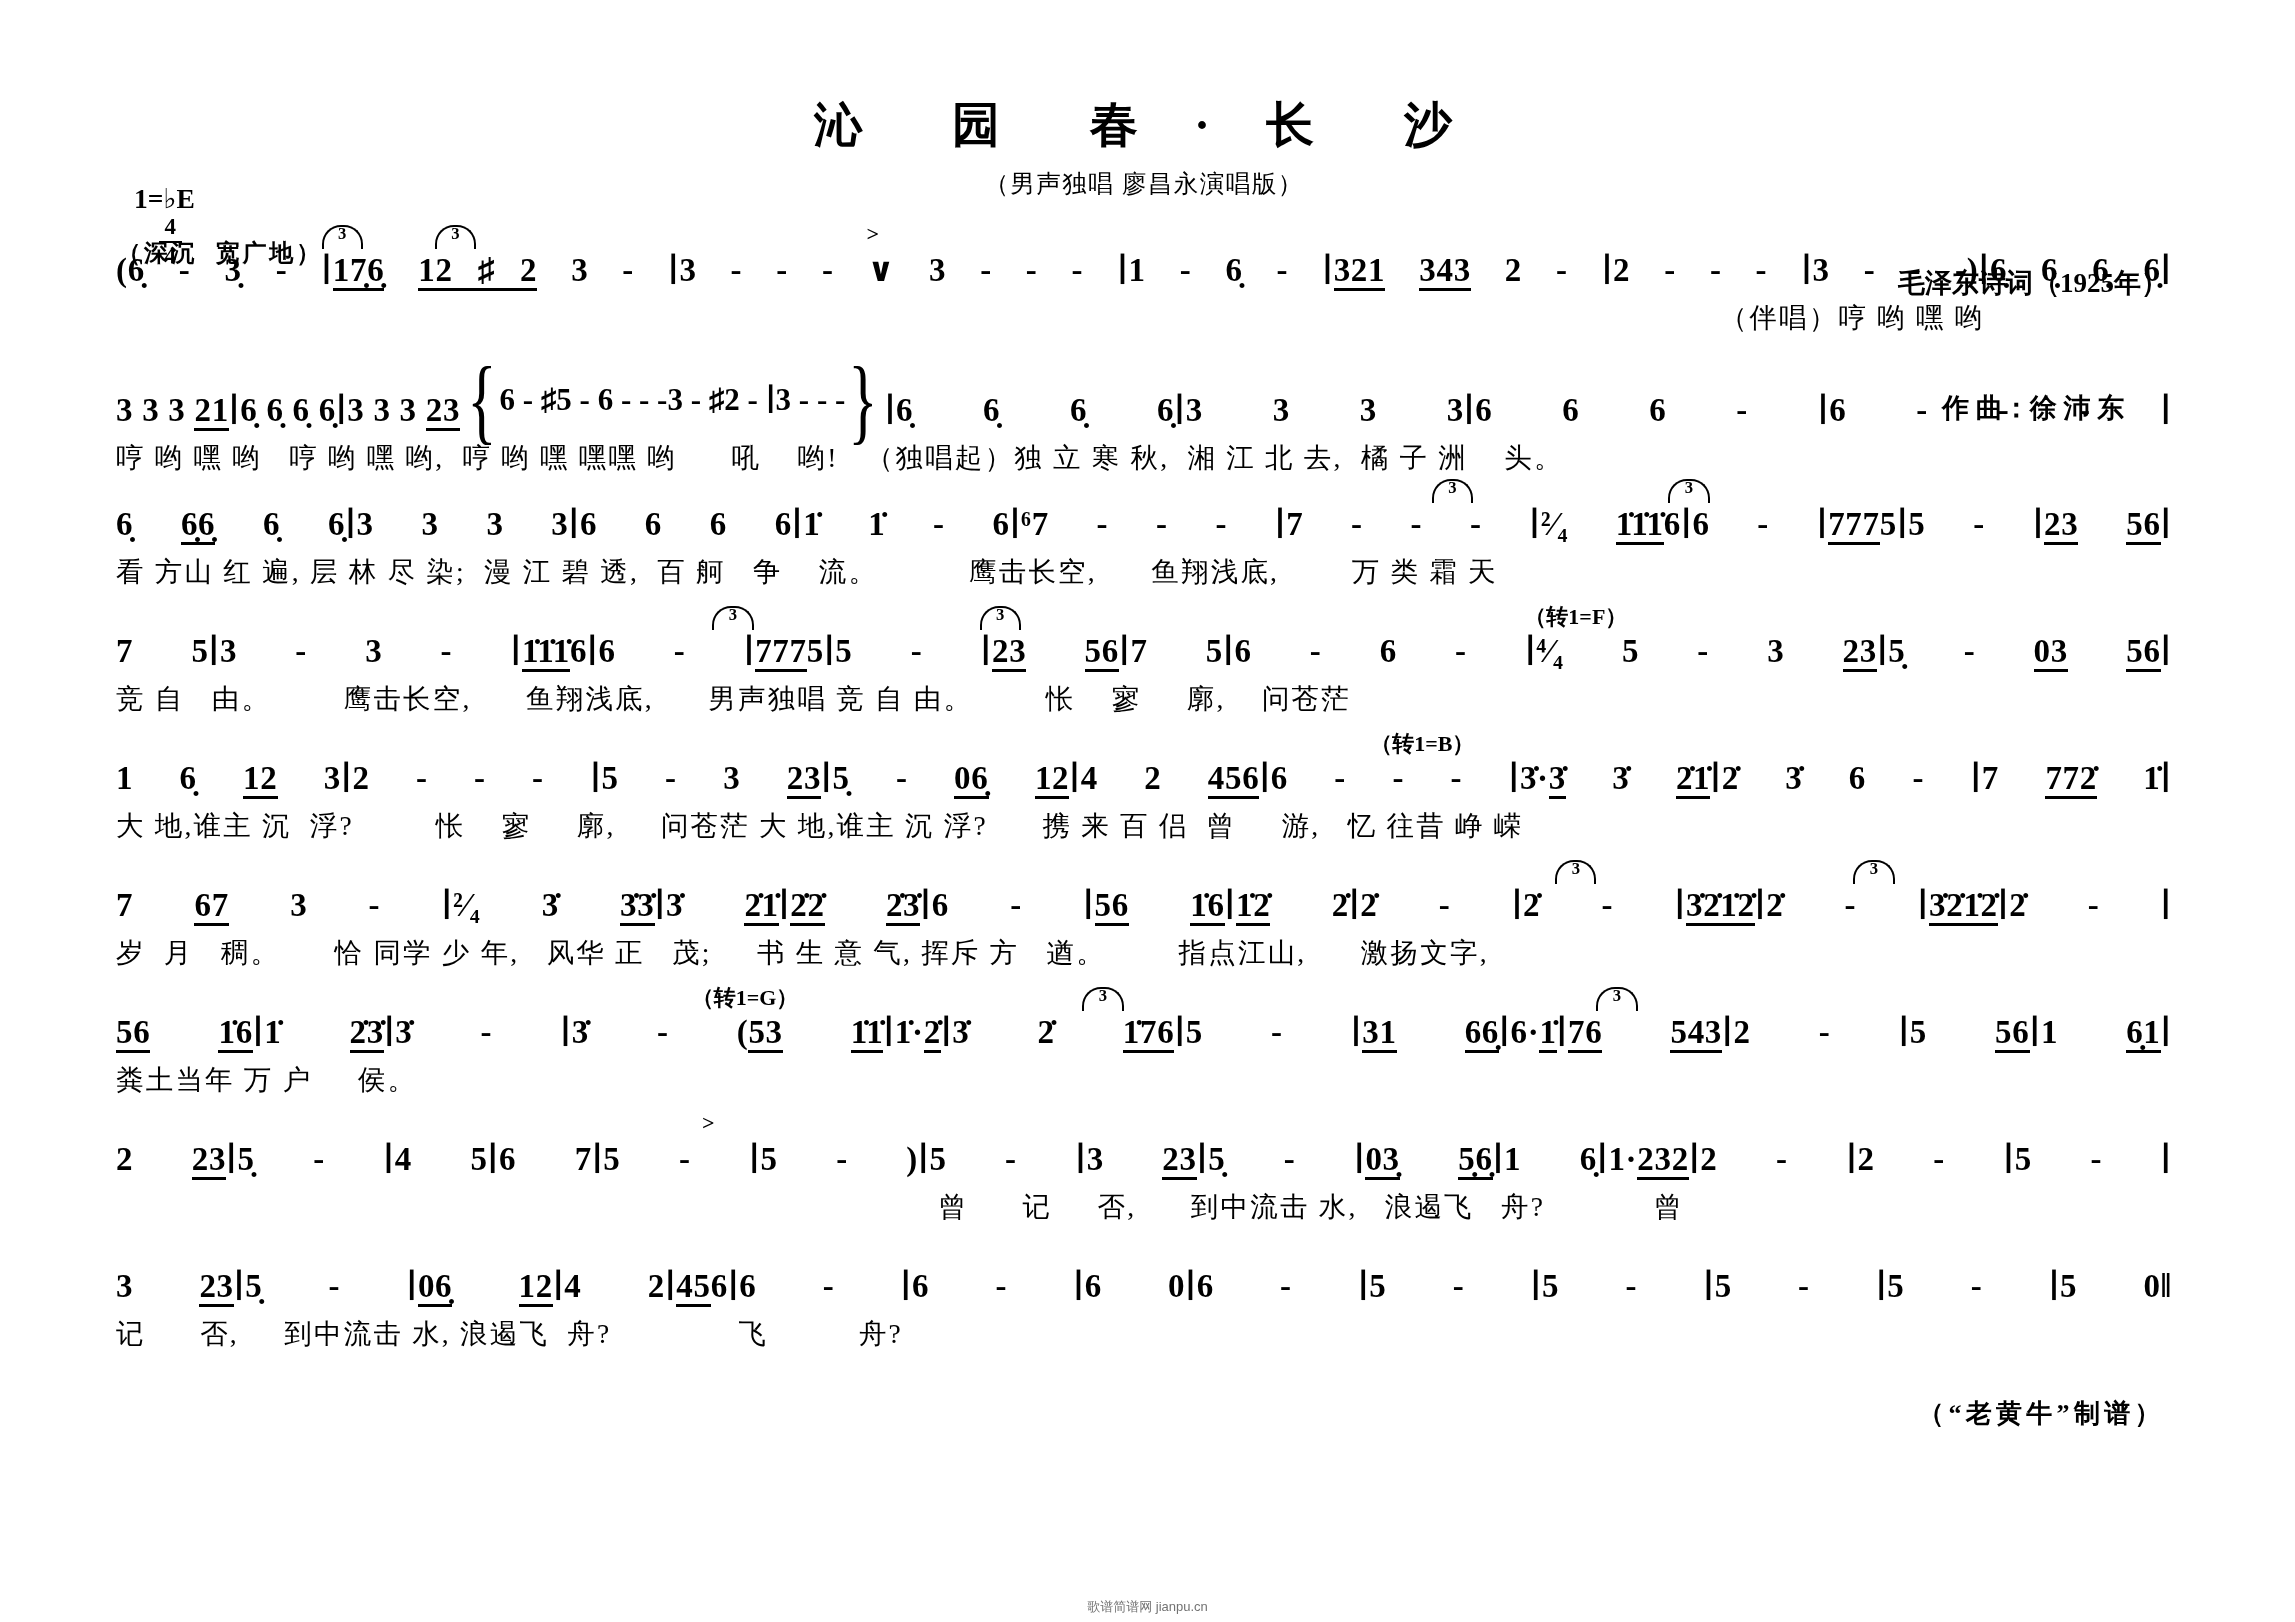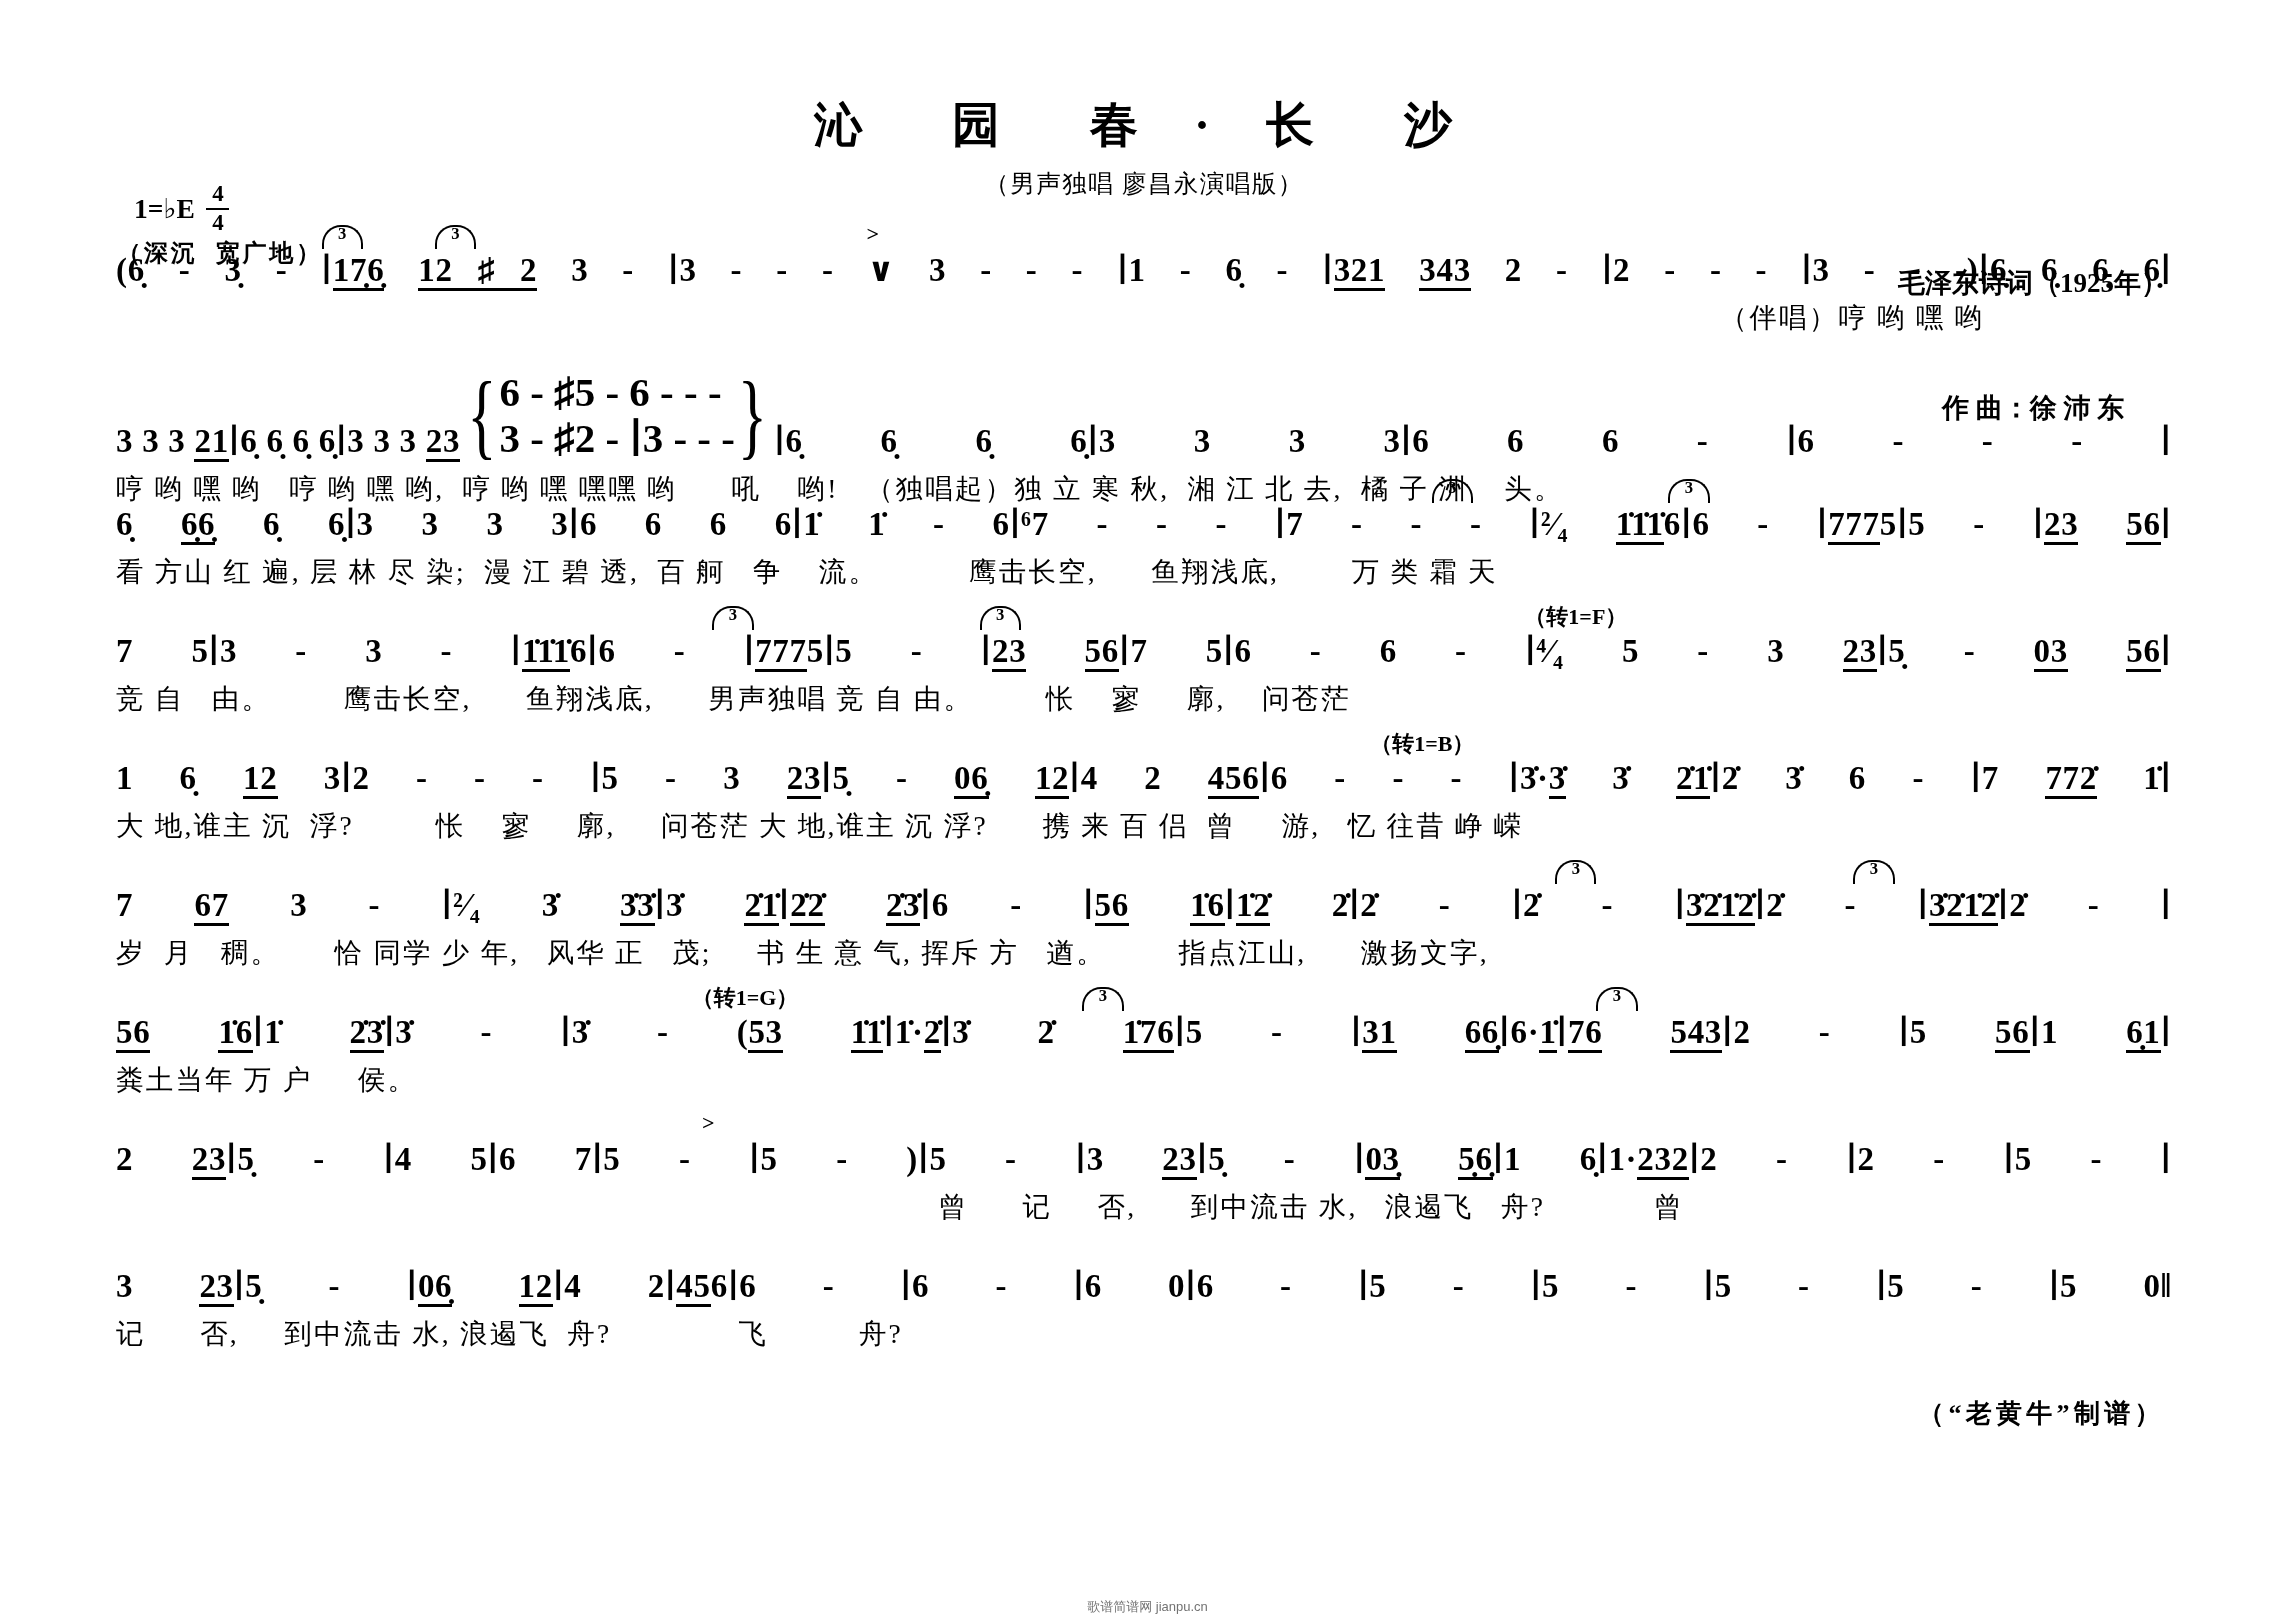--- a/index.html
+++ b/index.html
@@ -2,37 +2,37 @@
 <html style="font-size:11.6px"><head>
 <meta charset="utf-8">
 <style>
   html,body{margin:0;padding:0;background:#ffffff;}
   body{width:2295px;height:1622px;font-family:"Liberation Serif","DejaVu Serif",serif;color:#000;}
   .page{position:relative;width:2295px;height:1622px;box-sizing:border-box;padding:0 123px 0 116px;overflow:hidden;background:#fff;}
 
   .title{padding-top:93px;text-align:center;font-size:48px;font-weight:bold;letter-spacing:22px;white-space:pre;}
   .subtitle{text-align:center;font-size:24.6px;margin-top:10px;letter-spacing:1.4px;}
   .credits{position:absolute;right:127px;top:179px;text-align:center;font-size:27px;font-weight:bold;line-height:1.55;white-space:pre;}
-  .keysig{position:absolute;left:134px;top:182px;font-size:27.5px;font-weight:bold;display:flex;align-items:center;}
+  .keysig{position:absolute;left:134px;top:182px;font-size:27.5px;font-weight:bold;display:flex;align-items:center;flex-direction:column;}
   .meter{display:inline-block;text-align:center;font-size:23px;font-weight:bold;line-height:1.05;margin-left:11.6px;}
   .meter .num{display:block;border-bottom:2.2px solid #000;padding:0 5.8px 1.4px;}
   .meter .den{display:block;padding-top:1.4px;}
   .tempo{position:absolute;left:117px;top:237px;font-size:24px;font-weight:bold;letter-spacing:2.9px;white-space:pre;}
 
   .systems{margin-top:43px;}
   .system{position:relative;height:127px;}
   .ann-layer{position:absolute;left:0;top:-22px;width:100%;height:24.6px;pointer-events:none;}
   .ann{position:absolute;top:0;font-size:22px;font-weight:bold;white-space:pre;}
   .ann.arc{font-size:16.6px;border:2.2px solid #000;border-bottom:none;border-radius:19px 19px 0 0;padding:0 14.5px 7.2px;line-height:0.85;top:4.3px;}
   .noterow{display:flex;align-items:flex-end;width:100%;min-height:48px;}
   .seg{flex:1 1 auto;font-size:33px;font-weight:bold;line-height:1.25;text-align:justify;text-align-last:justify;letter-spacing:0.7px;}
   .seg.fit{flex:0 0 auto;text-align:left;text-align-last:auto;white-space:pre;}
   .beam{border-bottom:3.6px solid #000;padding-bottom:0.7px;}
   .chord{flex:0 0 auto;display:inline-flex;align-items:center;margin:0 4.3px;}
-  .chord .voices{display:inline-flex;flex-direction:column;line-height:1.12;font-size:41px;font-weight:bold;white-space:pre;}
+  .chord .voices{display:inline-flex;flex-direction:row;line-height:1.12;font-size:31px;font-weight:bold;white-space:pre;}
   .chord .brace{font-size:61px;font-weight:normal;transform:scaleY(1.55);line-height:1;padding:0 2.9px;}
   .lyrics{font-size:27.5px;margin-top:8.7px;white-space:pre;letter-spacing:2.2px;box-sizing:border-box;width:100%;}
 
   .footer-credit{text-align:right;font-size:26px;font-weight:bold;letter-spacing:4.3px;margin-top:10px;padding-right:7.2px;}
   .watermark{position:absolute;left:50%;transform:translateX(-50%);bottom:5.8px;font-size:13px;color:#737373;font-family:"Liberation Sans","DejaVu Sans",sans-serif;}
 </style>
 </head>
 <body>
 
 <div class="page">

